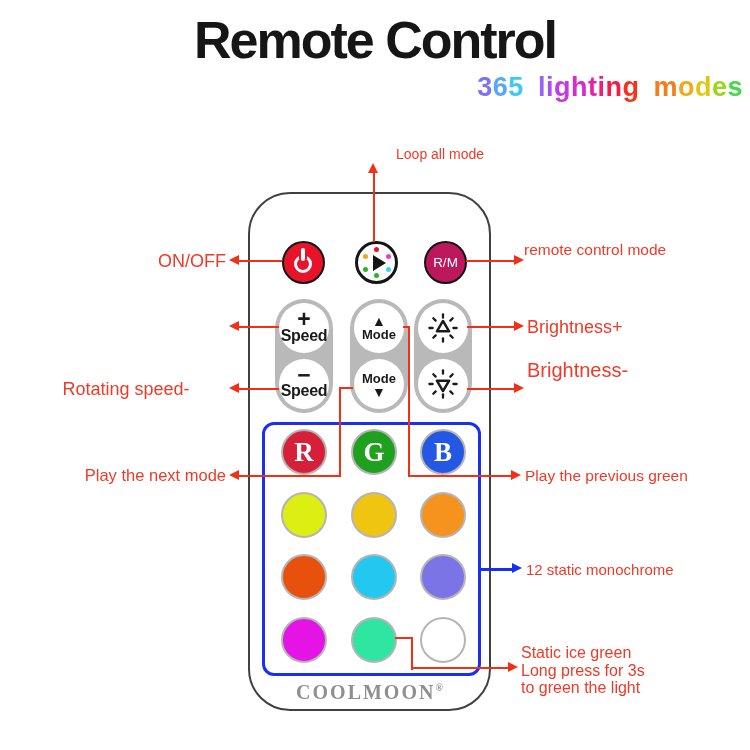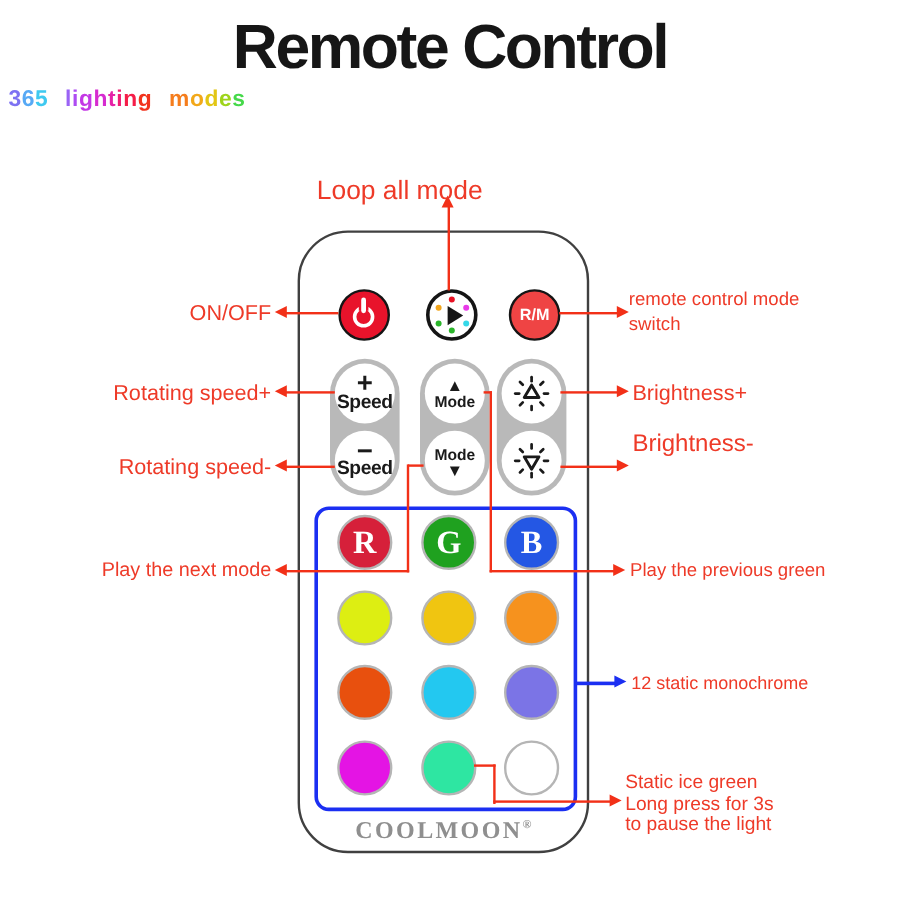--- a/index.html
+++ b/index.html
@@ -2,40 +2,40 @@
 <html style="--red: #ee3a28; --redline: #f23018; --blue: #1b2ff2;"><head>
 <meta charset="utf-8">
 <style>
   * { margin:0; padding:0; box-sizing:border-box; }
   body { background:#ffffff; font-family:"Liberation Sans", sans-serif; }
   .stage { position:relative; width:750px; height:750px; background:#fff; overflow:hidden; }
 
   
   .title { position:absolute; top:10px; left:0; width:750px; text-align:center;
            font-size:52px; font-weight:bold; letter-spacing:-2px; color:#161616; }
-  .subtitle { position:absolute; top:72px; left:0; width:750px; text-align:left;
-              font-size:19px; font-weight:bold; letter-spacing:0.5px; }
+  .subtitle { position:absolute; top:72px; left:0; width:750px; text-align:right;
+              font-size:27px; font-weight:bold; letter-spacing:0.5px; }
   .subtitle .w { display:inline-block; margin:0 7px; }
 
   
   .remote { position:absolute; left:248px; top:192px; width:243px; height:519px;
             background:#fff; border:2px solid #404040; border-radius:42px; z-index:1; }
   .bluebox { position:absolute; left:262px; top:422px; width:219px; height:254px;
              border:3px solid var(--blue); border-radius:12px; z-index:2; background:transparent; }
   .brand { position:absolute; left:248px; top:681px; width:243px; text-align:center; z-index:3;
            font-family:"Liberation Serif", serif; font-weight:bold; font-size:20px;
            letter-spacing:2px; color:#8f8f8f; }
   .brand sup { font-size:10px; letter-spacing:0; }
 
   
   .btn-round { position:absolute; width:43px; height:43px; border-radius:50%; z-index:3; }
   .btn-power { left:282px; top:241px; background:#e8132b; border:2.5px solid #151515; }
   .btn-play  { left:355px; top:241px; background:#ffffff; border:3px solid #151515; }
-  .btn-rm    { left:424px; top:241px; background:#ef4444; border:2.5px solid #151515;
-               color:#fff; font-weight:bold; font-size:13.5px; display:flex;
+  .btn-rm    { left:424px; top:241px; background:#be185d; border:2.5px solid #151515;
+               color:#fff; font-weight:normal; font-size:13.5px; display:flex;
                align-items:center; justify-content:center; }
   .power-ring { position:absolute; left:10px; top:12px; width:18px; height:18px;
                 border:3.5px solid #fff; border-radius:50%; }
   .power-gap  { position:absolute; left:15px; top:8px; width:8px; height:8px; background:#e8132b; }
   .power-bar  { position:absolute; left:17px; top:5px; width:4px; height:13px;
                 background:#fff; border-radius:2px; }
   .play-tri { position:absolute; left:15px; top:10.5px; width:0; height:0;
               border-left:13px solid #151515; border-top:8px solid transparent;
               border-bottom:8px solid transparent; }
   .play-dot { position:absolute; width:5px; height:5px; border-radius:50%; }
@@ -71,25 +71,25 @@
   .ah-left  { border-top:5.5px solid transparent; border-bottom:5.5px solid transparent;
               border-right:10px solid var(--redline); }
   .ah-right { border-top:5.5px solid transparent; border-bottom:5.5px solid transparent;
               border-left:10px solid var(--redline); }
   .ah-up    { border-left:5.5px solid transparent; border-right:5.5px solid transparent;
               border-bottom:10px solid var(--redline); }
   .ah-right.blue { border-left-color:var(--blue); }
 
   
   .lbl { position:absolute; color:var(--red); z-index:5; white-space:nowrap; }
-  .lbl-loop { left:264px; top:146px; width:220px; text-align:left; font-size:22px; }
+  .lbl-loop { left:264px; top:146px; width:220px; text-align:right; font-size:14px; }
   .lbl-onoff { left:26px; top:251px; width:200px; text-align:right; font-size:18px; }
   .lbl-mb { left:524px; top:239px; font-size:15.5px; line-height:21px; }
   .lbl-rotp { left:26px; top:317px; width:200px; text-align:right; font-size:18px; }
-  .lbl-rotm { left:26px; top:379px; width:200px; text-align:right; font-size:18px; }
+  .lbl-rotm { left:26px; top:379px; width:200px; text-align:center; font-size:18px; }
   .lbl-brtp { left:527px; top:317px; font-size:18px; }
   .lbl-brtm { left:527px; top:359px; font-size:20px; }
   .lbl-next { left:26px; top:466px; width:200px; text-align:right; font-size:16.5px; }
   .lbl-prev { left:525px; top:467px; font-size:15.5px; }
   .lbl-mono { left:526px; top:561px; font-size:15px; }
   .lbl-ice  { left:521px; top:644px; font-size:16px; line-height:17.5px; }
 </style>
 </head>
 <body>
 
@@ -226,28 +226,26 @@
 
   <div class="ln h" style="left:395px; top:637px; width:18px;"></div>
   <div class="ln v" style="left:411px; top:637px; height:33px;"></div>
   <div class="ln h" style="left:411px; top:667px; width:98px;"></div>
   <div class="ah ah-right" style="left:508px; top:662px;"></div>
 
   <div class="lbl lbl-loop">Loop all mode</div>
   <div class="lbl lbl-onoff">ON/OFF</div>
   <div class="lbl lbl-mb">
     <div>remote control mode</div>
-    <div>switch</div>
-  </div>
-  <div class="lbl lbl-rotp">Rotating speed+</div>
+  </div>
   <div class="lbl lbl-rotm">Rotating speed-</div>
   <div class="lbl lbl-brtp">Brightness+</div>
   <div class="lbl lbl-brtm">Brightness-</div>
   <div class="lbl lbl-next">Play the next mode</div>
   <div class="lbl lbl-prev">Play the previous green</div>
   <div class="lbl lbl-mono">12 static monochrome</div>
   <div class="lbl lbl-ice">
     <div>Static ice green</div>
     <div>Long press for 3s</div>
-    <div>to pause the light</div>
+    <div>to green the light</div>
   </div>
 
 </div>
 
 </body></html>

